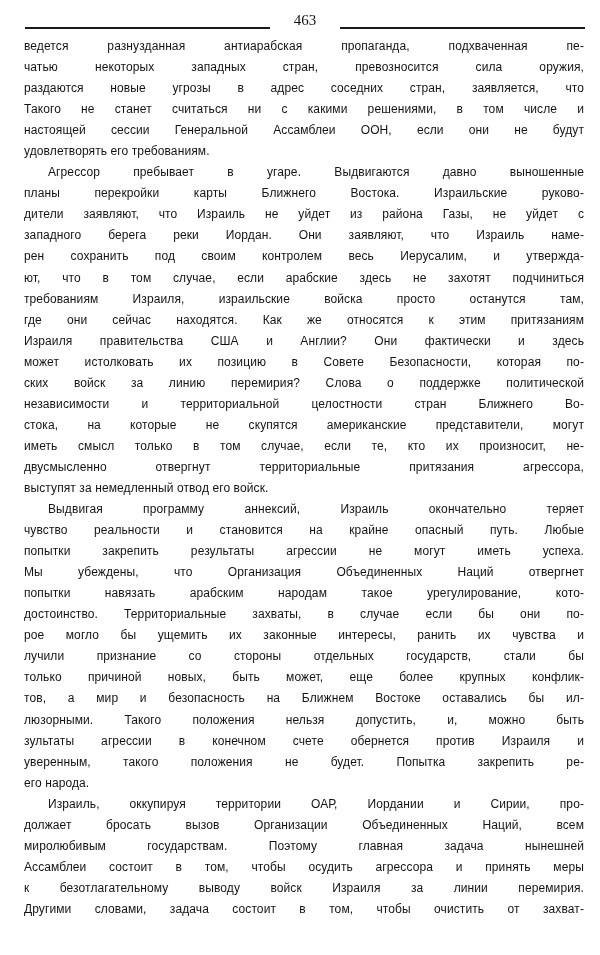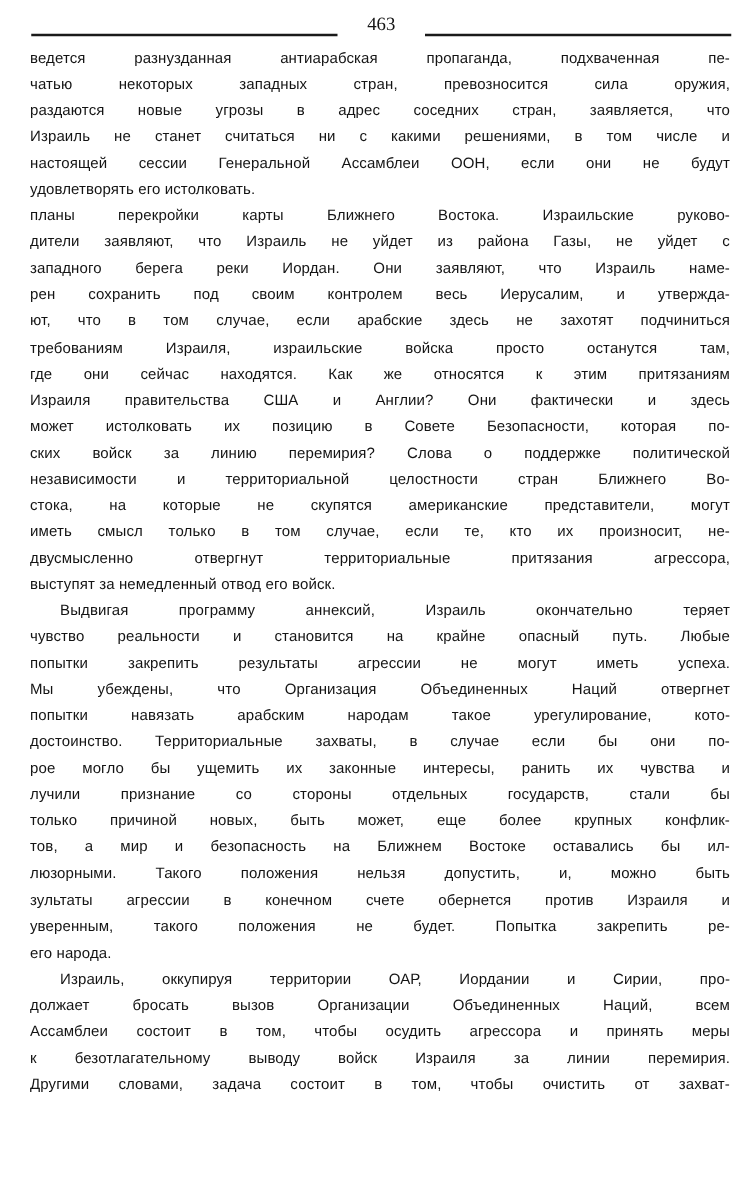--- a/index.html
+++ b/index.html
@@ -41,25 +41,26 @@
     <div class="rule left"></div>
     <div class="page-number">463</div>
     <div class="rule right"></div>
   </div>
 
   <div class="body-text" id="body-text">
       <div>
         <div class="line">ведется разнузданная антиарабская пропаганда, подхваченная пе-</div>
         <div class="line">чатью некоторых западных стран, превозносится сила оружия,</div>
         <div class="line">раздаются новые угрозы в адрес соседних стран, заявляется, что</div>
-        <div class="line">Израиль не станет считаться ни с какими решениями, в том числе и</div>
+        <div class="line">Такого не станет считаться ни с какими решениями, в том числе и</div>
         <div class="line">настоящей сессии Генеральной Ассамблеи ООН, если они не будут</div>
-        <div class="line last">удовлетворять его истолковать.</div>
+        <div class="line last">удовлетворять его требованиям.</div>
       </div>
       <div>
+        <div class="line indent">Агрессор пребывает в угаре. Выдвигаются давно выношенные</div>
         <div class="line">планы перекройки карты Ближнего Востока. Израильские руково-</div>
         <div class="line">дители заявляют, что Израиль не уйдет из района Газы, не уйдет с</div>
         <div class="line">западного берега реки Иордан. Они заявляют, что Израиль наме-</div>
         <div class="line">рен сохранить под своим контролем весь Иерусалим, и утвержда-</div>
         <div class="line">ют, что в том случае, если арабские здесь не захотят подчиниться</div>
         <div class="line">требованиям Израиля, израильские войска просто останутся там,</div>
         <div class="line">где они сейчас находятся. Как же относятся к этим притязаниям</div>
         <div class="line">Израиля правительства США и Англии? Они фактически и здесь</div>
         <div class="line">может истолковать их позицию в Совете Безопасности, которая по-</div>
         <div class="line">ских войск за линию перемирия? Слова о поддержке политической</div>
@@ -81,18 +82,19 @@
         <div class="line">только причиной новых, быть может, еще более крупных конфлик-</div>
         <div class="line">тов, а мир и безопасность на Ближнем Востоке оставались бы ил-</div>
         <div class="line">люзорными. Такого положения нельзя допустить, и, можно быть</div>
         <div class="line">зультаты агрессии в конечном счете обернется против Израиля и</div>
         <div class="line">уверенным, такого положения не будет. Попытка закрепить ре-</div>
         <div class="line last">его народа.</div>
       </div>
       <div>
         <div class="line indent">Израиль, оккупируя территории ОАР, Иордании и Сирии, про-</div>
         <div class="line">должает бросать вызов Организации Объединенных Наций, всем</div>
+        <div class="line">миролюбивым государствам. Поэтому главная задача нынешней</div>
         <div class="line">Ассамблеи состоит в том, чтобы осудить агрессора и принять меры</div>
         <div class="line">к безотлагательному выводу войск Израиля за линии перемирия.</div>
         <div class="line">Другими словами, задача состоит в том, чтобы очистить от захват-</div>
       </div>
     </div>
 </div>
 
 </body></html>

